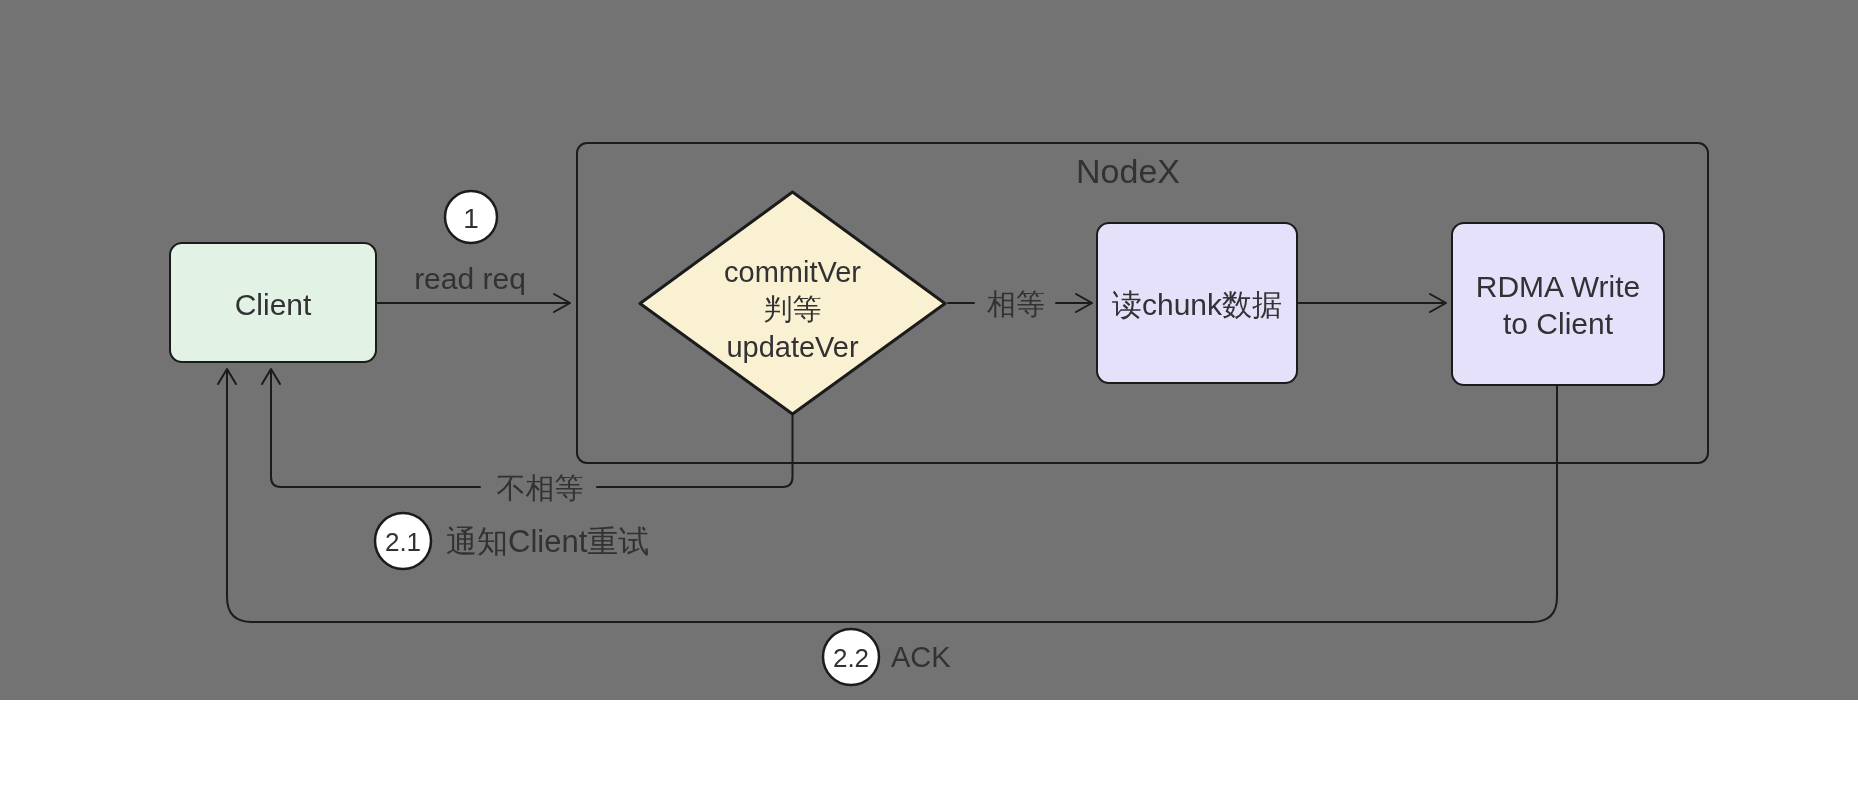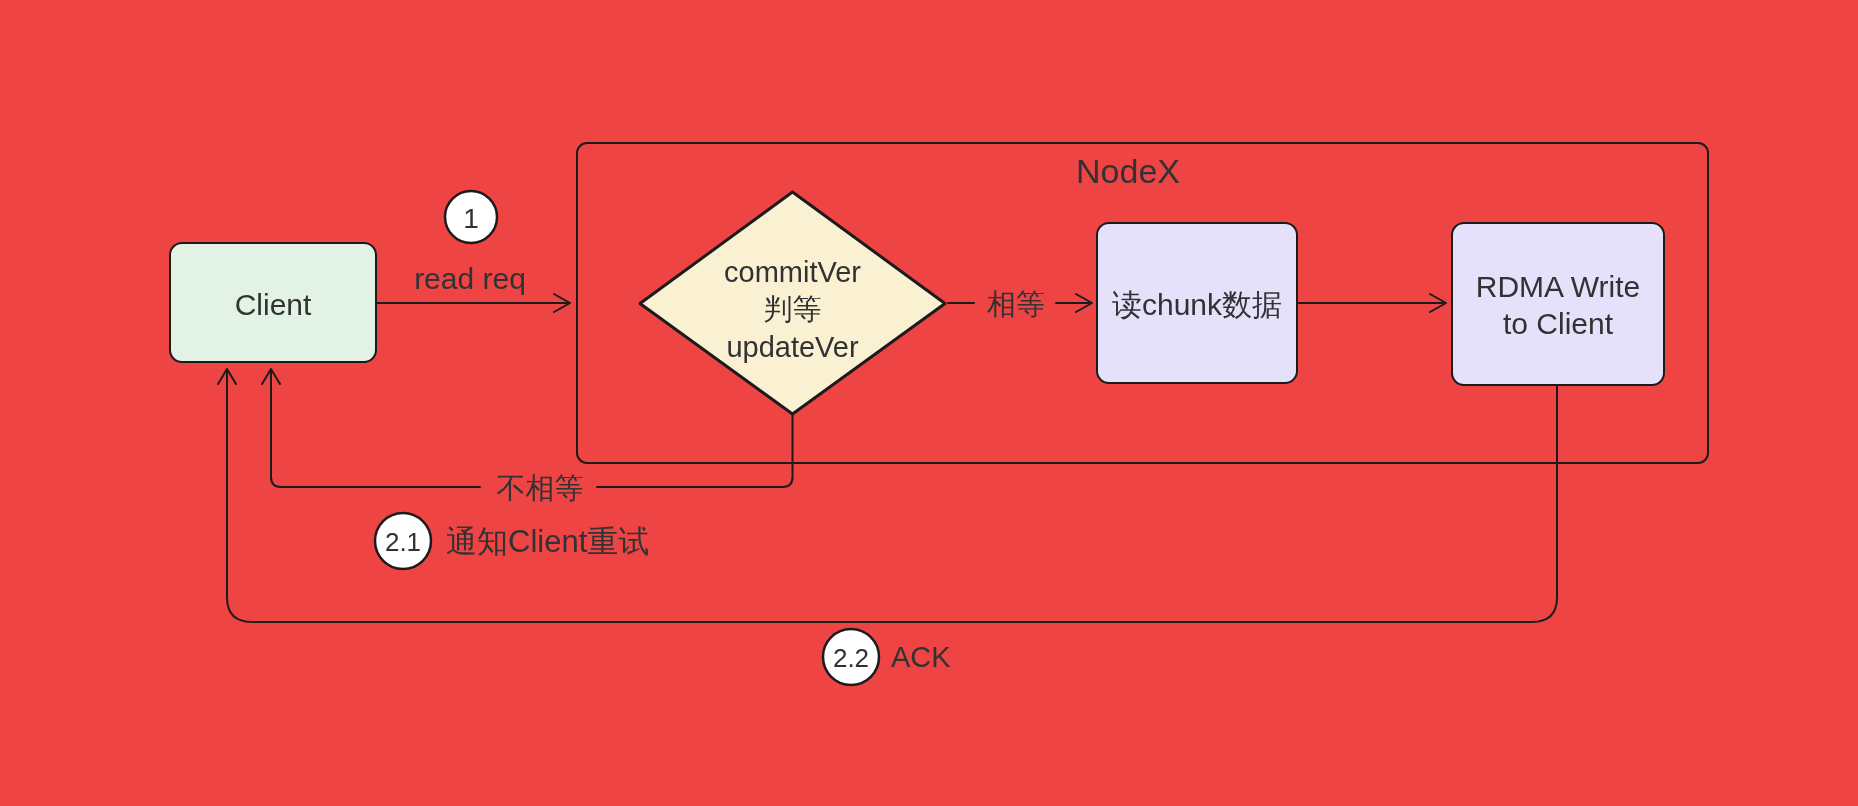--- a/index.html
+++ b/index.html
@@ -1,20 +1,20 @@
 <!DOCTYPE html>
 <html><head>
 <meta charset="utf-8">
 <style>
   html, body { margin: 0; padding: 0; background: #ffffff; }
   .canvas {
     position: relative;
     width: 1858px;
-    height: 806px;
-    background: #ef4444;
+    height: 700px;
+    background: #737373;
     font-family: "Liberation Sans", "DejaVu Sans", sans-serif;
     overflow: hidden;
     text-align: center;
   }
   svg { display: block; }
   text {
     font-family: "Liberation Sans", "DejaVu Sans", sans-serif;
     text-anchor: middle;
     dominant-baseline: central;
   }

